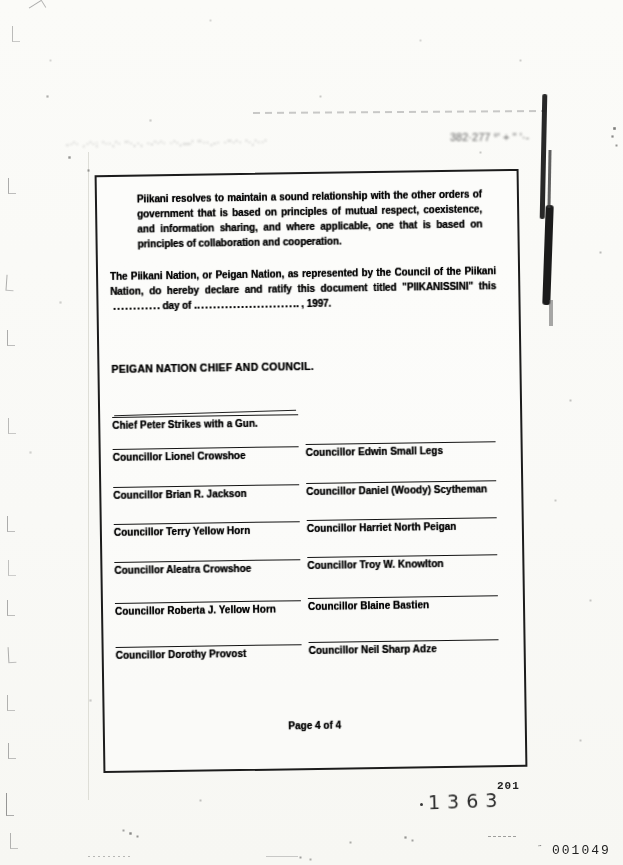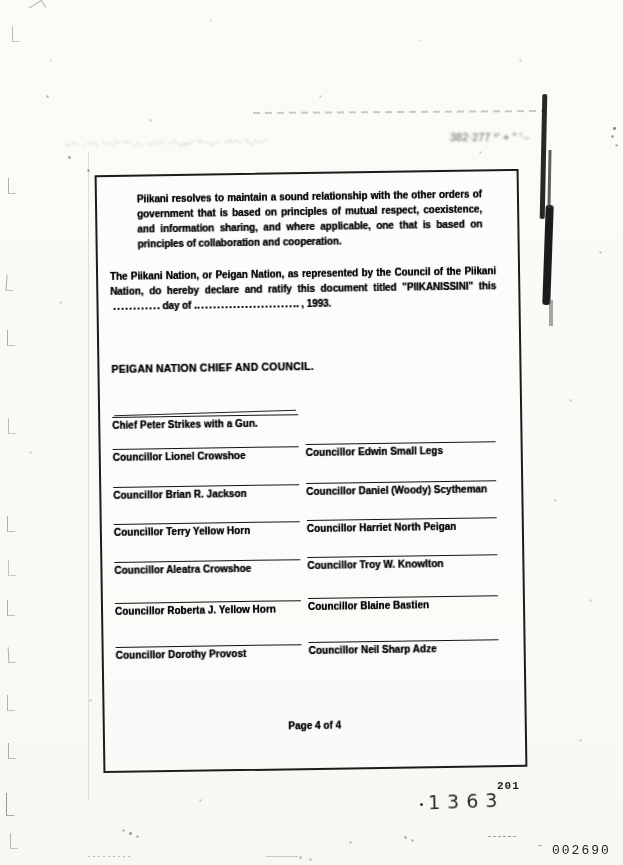--- a/index.html
+++ b/index.html
@@ -117,21 +117,21 @@
   <div class="abs edge-mark" style="left:7px;top:695px;opacity:.5"></div>
   <div class="abs edge-mark" style="left:8px;top:743px"></div>
   <div class="abs edge-mark" style="left:6px;top:793px;height:22px;opacity:.7"></div>
   <div class="abs edge-mark" style="left:10px;top:833px;opacity:.5"></div>
 
   <div class="abs doc-frame">
 
     <div class="abs para para1 ink">Piikani resolves to maintain a sound relationship with the other orders of government that is based on principles of mutual respect, coexistence, and information sharing, and where applicable, one that is based on principles of collaboration and cooperation.</div>
 
     <div class="abs para para2 ink">
-      <span>The Piikani Nation, or Peigan Nation, as represented by the Council of the Piikani Nation, do hereby declare and ratify this document titled "PIIKANISSINI" this</span><span class="blank blank-short"></span><span>day of</span><span class="blank blank-long"></span><span>, 1993.</span>
+      <span>The Piikani Nation, or Peigan Nation, as represented by the Council of the Piikani Nation, do hereby declare and ratify this document titled "PIIKANISSINI" this</span><span class="blank blank-short"></span><span>day of</span><span class="blank blank-long"></span><span>, 1997.</span>
     </div>
 
     <div class="abs heading ink">PEIGAN NATION CHIEF AND COUNCIL.</div>
 
     <div class="abs chief-block">
       <div class="sig scribble"></div>
       <div class="signame ink">Chief Peter Strikes with a Gun.</div>
     </div>
 
     <div class="abs rowL" style="top:272px">
@@ -188,19 +188,19 @@
       <div class="signame ink">Councillor Neil Sharp Adze</div>
     </div>
 
     <div class="abs footer ink">Page 4 of 4</div>
   </div>
 
   <div class="abs stamp-dot"></div>
   <div class="abs stamp-1363">1363</div>
   <div class="abs stamp-112">201</div>
   <div class="abs stamp-tick">˝</div>
-  <div class="abs stamp-001434">002690</div>
+  <div class="abs stamp-001434">001049</div>
   <div class="abs bot-dash1"></div>
   <div class="abs bot-dash2"></div>
   <div class="abs bot-dash3"></div>
 
   <div class="abs noise"></div>
 </div>
 
 </body></html>

